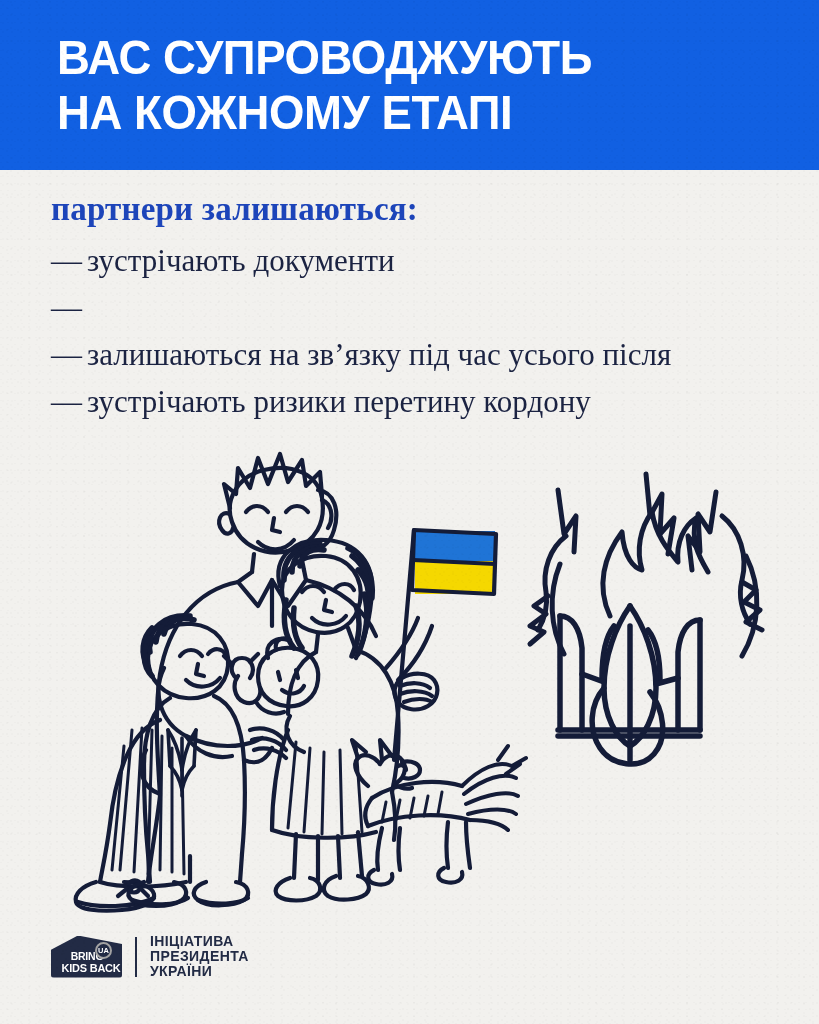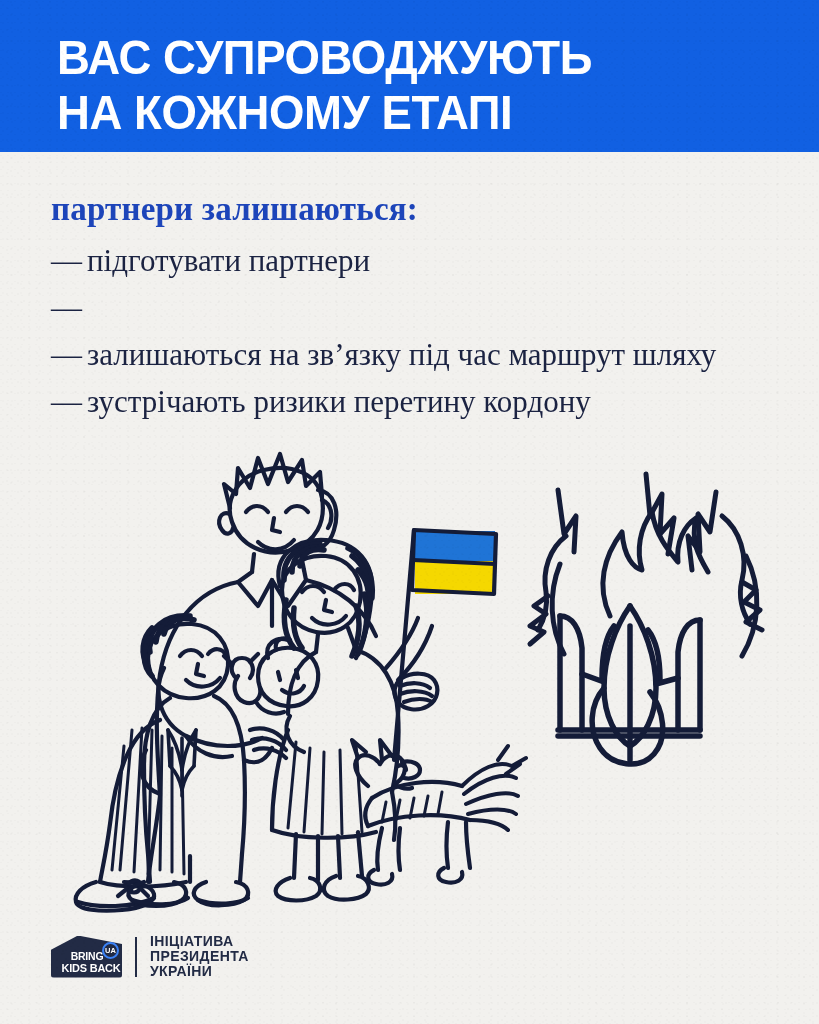--- a/index.html
+++ b/index.html
@@ -23,21 +23,21 @@
       radial-gradient(circle at 12% 22%, rgba(0,0,0,.035) 0 1px, transparent 1px),
       radial-gradient(circle at 63% 74%, rgba(0,0,0,.03) 0 1px, transparent 1px),
       radial-gradient(circle at 35% 57%, rgba(0,0,0,.028) 0 1px, transparent 1px),
       radial-gradient(circle at 84% 13%, rgba(0,0,0,.03) 0 1px, transparent 1px);
     background-size:7px 7px, 11px 11px, 9px 9px, 13px 13px;
   }
 
   
   #banner {
     position:absolute; left:0; top:0;
-    width:819px; height:152px;
+    width:819px; height:170px;
     background:#1160e2;
     overflow:hidden;
   }
   #banner-title {
     position:absolute;
     left:57px; top:30px;
     width:700px;
     color:#ffffff;
     font-family:"Liberation Sans", sans-serif;
     font-weight:bold;
@@ -117,25 +117,25 @@
     font-family:"Liberation Sans", sans-serif;
     font-weight:bold;
     font-size:11px;
     letter-spacing:-0.2px;
     transform:scaleX(0.95);
   }
   #badge .bring { top:14px; }
   #badge .kids  { top:26px; left:2px; width:76px; font-size:11.5px; }
   #badge .ua {
     position:absolute;
-    right:3px; top:6px;
+    right:10px; top:6px;
     width:17px; height:17px;
     border-radius:50%;
     background:#222b45;
-    border:2px solid #3b82f6;
+    border:2px solid #a3a3a3;
     color:#ffffff;
     font-family:"Liberation Sans", sans-serif;
     font-weight:bold;
     font-size:7.5px;
     line-height:13px;
     text-align:center;
   }
   #divider {
     width:2px; height:40px;
     background:#222b45;
@@ -158,28 +158,28 @@
   <div id="banner">
     <div id="banner-title">ВАС СУПРОВОДЖУЮТЬ
 НА КОЖНОМУ ЕТАПІ</div>
   </div>
 
   <div id="lead">партнери залишаються:</div>
 
   <ul id="bullets">
     <li>
       <span class="dash">—</span>
-      <span>підготувати партнери</span>
+      <span>зустрічають документи</span>
     </li>
     <li>
       <span class="dash">—</span>
     </li>
     <li>
       <span class="dash">—</span>
-      <span>залишаються на зв’язку під час маршрут шляху</span>
+      <span>залишаються на зв’язку під час усього після</span>
     </li>
     <li>
       <span class="dash">—</span>
       <span>зустрічають ризики перетину кордону</span>
     </li>
   </ul>
 
   <div id="art">
     <svg viewBox="0 0 819 490" xmlns="http://www.w3.org/2000/svg">
       <g fill="none" stroke="#141c38" stroke-width="4.2" stroke-linecap="round" stroke-linejoin="round">

